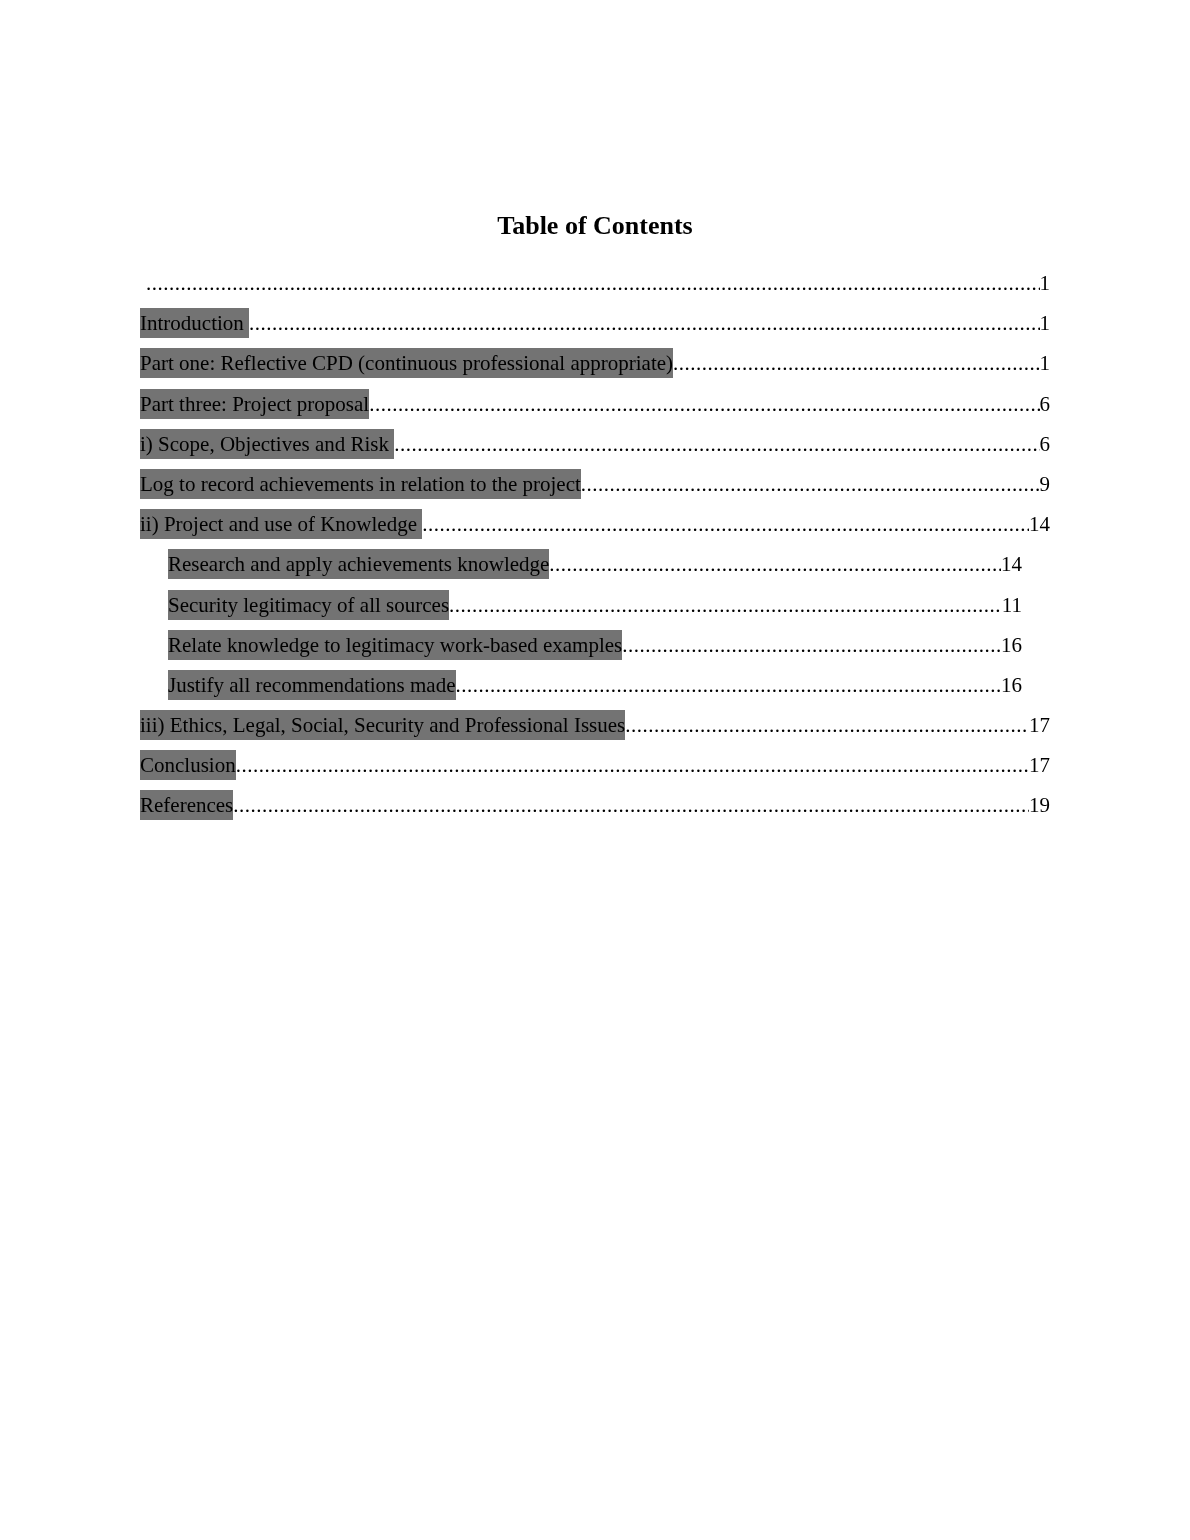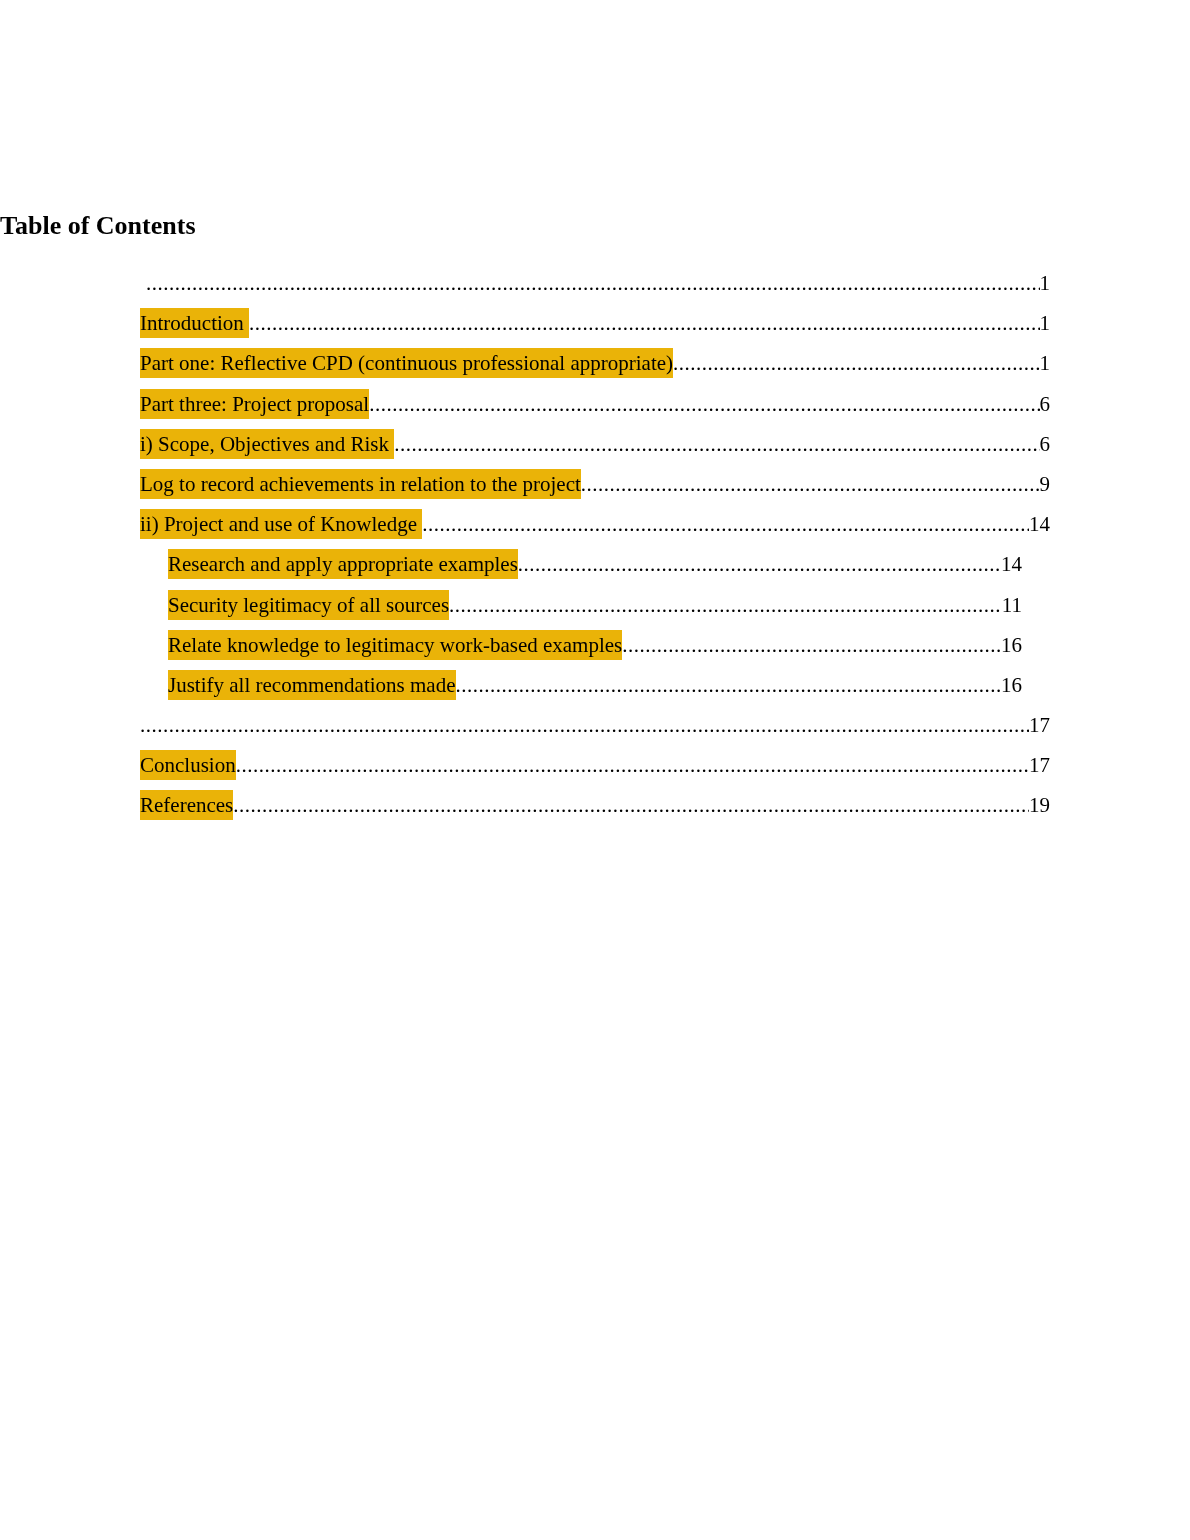--- a/index.html
+++ b/index.html
@@ -1,24 +1,24 @@
 <!DOCTYPE html>
 <html><head>
   <meta charset="utf-8">
   <style>
     html, body { margin: 0; padding: 0; background: #ffffff; }
     body { width: 1190px; height: 1540px; position: relative; overflow: hidden;
            font-family: "Liberation Serif", "DejaVu Serif", serif; color: #000; }
-    .title { position: absolute; top: 208px; left: 0; width: 1190px; text-align: left;
+    .title { position: absolute; top: 208px; left: 0; width: 1190px; text-align: center;
              font-weight: bold; font-size: 26px; line-height: 36px; }
     .toc { position: absolute; top: 268px; left: 140px; width: 910px; }
     .entry { position: relative; height: 40.2px; display: flex; align-items: baseline;
              font-size: 21px; line-height: 30px; white-space: nowrap; overflow: hidden; }
     .entry.sub { margin-left: 28px; width: 854px; }
-    .entry .label { flex: 0 0 auto; background: #eab308; padding-right: 0; }
+    .entry .label { flex: 0 0 auto; background: #737373; padding-right: 0; }
     .entry .leader { flex: 1 1 auto; overflow: hidden; white-space: nowrap; letter-spacing: 0.5px; }
     .entry .leader::before { content: "...................................................................................................................................................................................................................................................................."; }
     .entry .page { flex: 0 0 auto; background: #fff; }
     .entry.blank .leader { margin-left: 6px; }
   </style>
 </head>
 <body>
 
 <div class="title">Table of Contents</div>
 
@@ -52,40 +52,41 @@
     <span class="label">Log to record achievements in relation to the project</span>
     <span class="leader"></span>
     <span class="page">9</span>
   </div>
   <div class="entry">
     <span class="label" style="white-space:pre">ii) Project and use of Knowledge </span>
     <span class="leader"></span>
     <span class="page">14</span>
   </div>
   <div class="entry sub">
-    <span class="label">Research and apply appropriate examples</span>
+    <span class="label">Research and apply achievements knowledge</span>
     <span class="leader"></span>
     <span class="page">14</span>
   </div>
   <div class="entry sub">
     <span class="label">Security legitimacy of all sources</span>
     <span class="leader"></span>
     <span class="page">11</span>
   </div>
   <div class="entry sub">
     <span class="label">Relate knowledge to legitimacy work-based examples</span>
     <span class="leader"></span>
     <span class="page">16</span>
   </div>
   <div class="entry sub">
     <span class="label">Justify all recommendations made</span>
     <span class="leader"></span>
     <span class="page">16</span>
   </div>
   <div class="entry">
+    <span class="label">iii) Ethics, Legal, Social, Security and Professional Issues</span>
     <span class="leader"></span>
     <span class="page">17</span>
   </div>
   <div class="entry">
     <span class="label">Conclusion</span>
     <span class="leader"></span>
     <span class="page">17</span>
   </div>
   <div class="entry">
     <span class="label">References</span>

